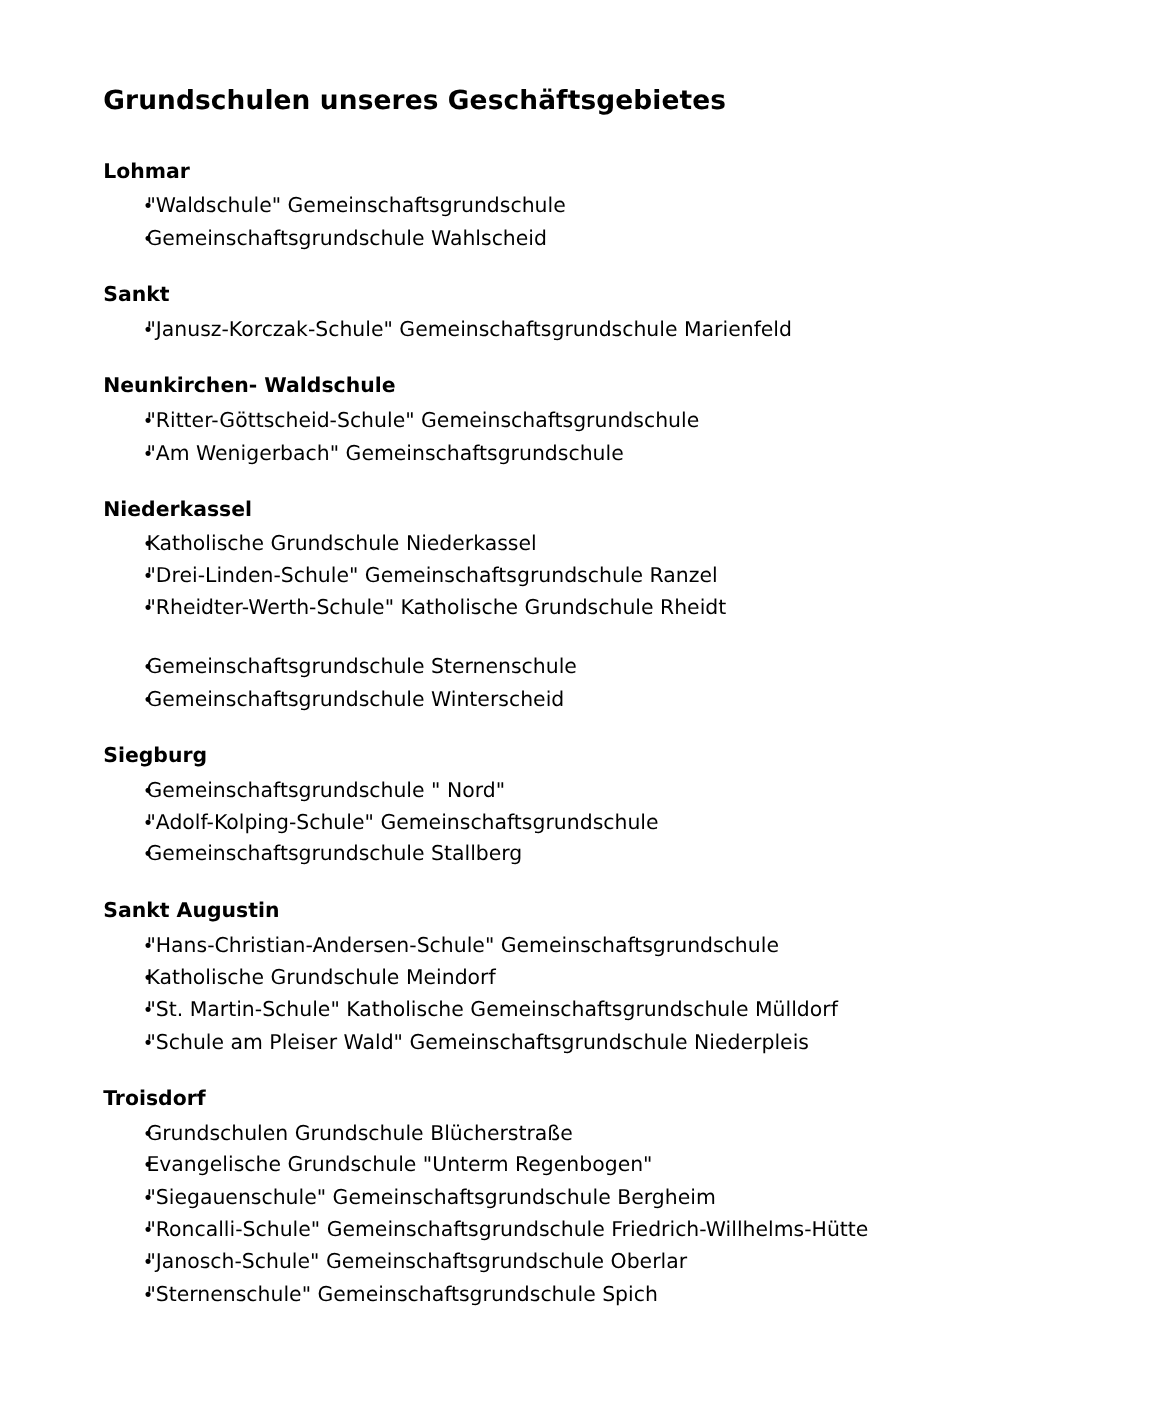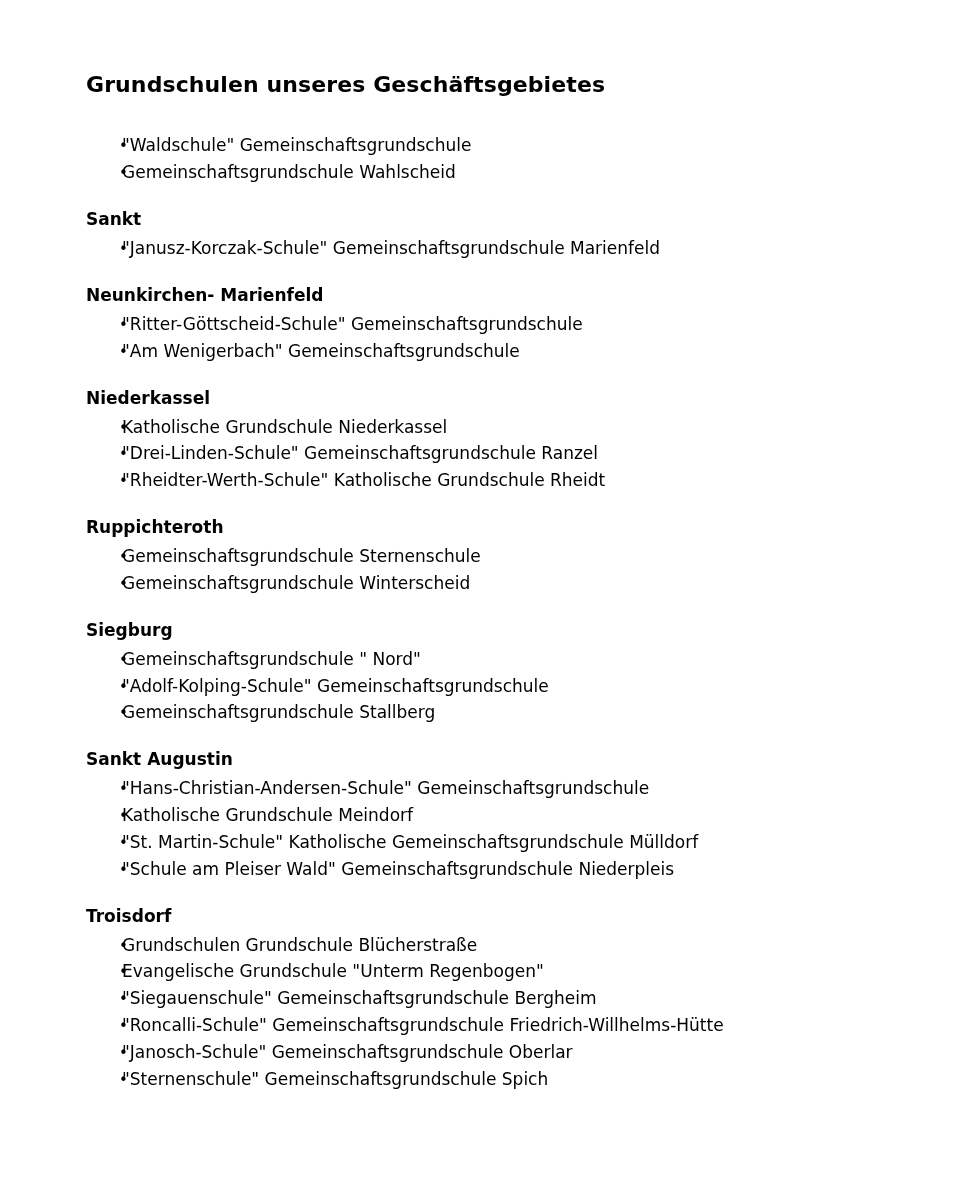--- a/index.html
+++ b/index.html
@@ -63,20 +63,21 @@
     flex: 1 1 auto;
   }
 </style>
 </head>
 <body>
 
 <div class="page">
   <h1 class="doc-title">Grundschulen unseres Geschäftsgebietes</h1>
   <div id="sections-container">
       <div class="section">
+        <div class="section-heading">Lohmar</div>
         <ul class="school-list">
           <li class="school-item">
             <span class="bullet">•</span>
             <span class="school-name">"Waldschule" Gemeinschaftsgrundschule</span>
           </li>
           <li class="school-item">
             <span class="bullet">•</span>
             <span class="school-name">Gemeinschaftsgrundschule Wahlscheid</span>
           </li>
         </ul>
@@ -84,21 +85,21 @@
       <div class="section">
         <div class="section-heading">Sankt</div>
         <ul class="school-list">
           <li class="school-item">
             <span class="bullet">•</span>
             <span class="school-name">"Janusz-Korczak-Schule" Gemeinschaftsgrundschule Marienfeld</span>
           </li>
         </ul>
       </div>
       <div class="section">
-        <div class="section-heading">Neunkirchen- Marienfeld</div>
+        <div class="section-heading">Neunkirchen- Waldschule</div>
         <ul class="school-list">
           <li class="school-item">
             <span class="bullet">•</span>
             <span class="school-name">"Ritter-Göttscheid-Schule" Gemeinschaftsgrundschule</span>
           </li>
           <li class="school-item">
             <span class="bullet">•</span>
             <span class="school-name">"Am Wenigerbach" Gemeinschaftsgrundschule</span>
           </li>
         </ul>
@@ -114,21 +115,20 @@
             <span class="bullet">•</span>
             <span class="school-name">"Drei-Linden-Schule" Gemeinschaftsgrundschule Ranzel</span>
           </li>
           <li class="school-item">
             <span class="bullet">•</span>
             <span class="school-name">"Rheidter-Werth-Schule" Katholische Grundschule Rheidt</span>
           </li>
         </ul>
       </div>
       <div class="section">
-        <div class="section-heading">Ruppichteroth</div>
         <ul class="school-list">
           <li class="school-item">
             <span class="bullet">•</span>
             <span class="school-name">Gemeinschaftsgrundschule Sternenschule</span>
           </li>
           <li class="school-item">
             <span class="bullet">•</span>
             <span class="school-name">Gemeinschaftsgrundschule Winterscheid</span>
           </li>
         </ul>

